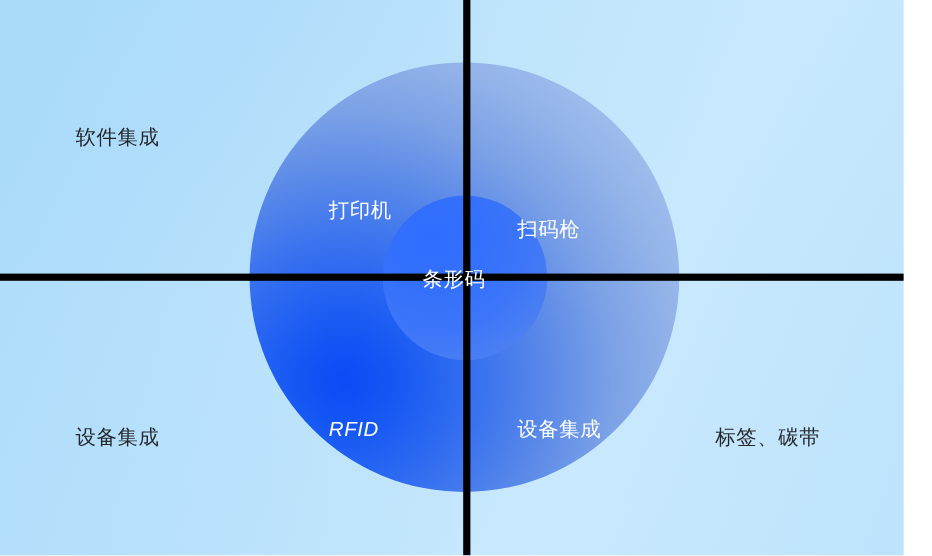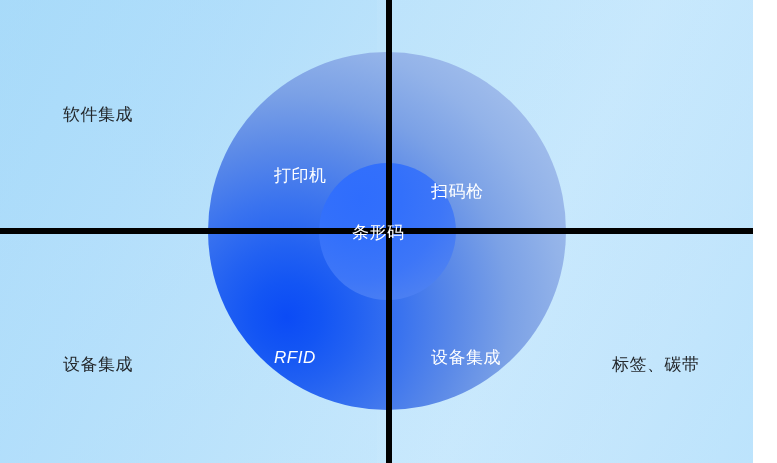--- a/index.html
+++ b/index.html
@@ -116,21 +116,21 @@
     font-size: 17px;
     color: #ffffff;
     letter-spacing: 0.5px;
     text-align: center;
   }
 
   
   .lbl-software   { left: 63px;  top: 106px; }
   .lbl-automation { left: 596px; top: 106px; }
   .lbl-equipment  { left: 63px;  top: 356px; font-family: Liberation Serif, serif; }
-  .lbl-labels     { left: 612px; top: 356px; }
+  .lbl-labels     { left: 596px; top: 356px; }
 
   
   .lbl-printer    { left: 274px; top: 131px; }
   .lbl-scanner    { left: 431px; top: 147px; }
   .lbl-rfid       { left: 274px; top: 313px; font-style: italic; }
   .lbl-rental     { left: 431px; top: 313px; }
 
   
   .lbl-barcode    { left: 352px; top: 224px; }
 </style>

